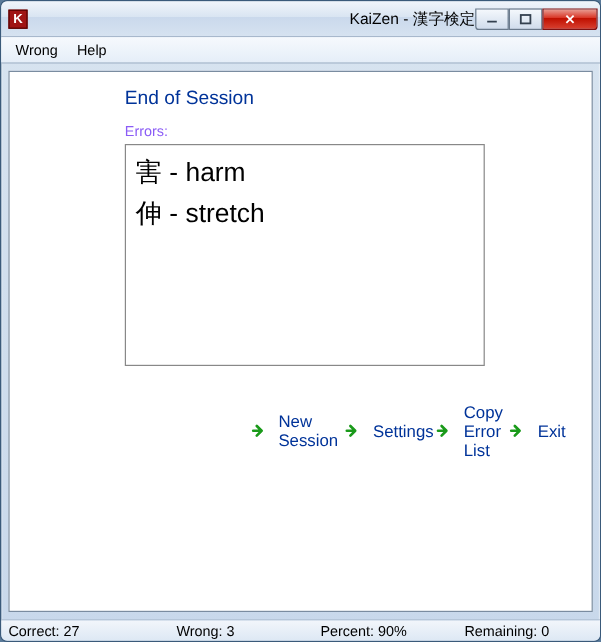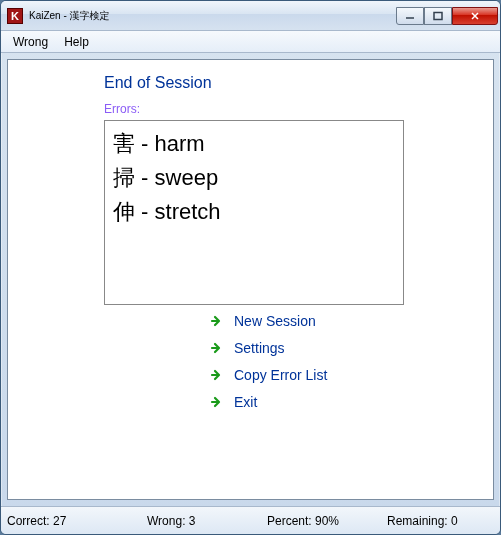--- a/index.html
+++ b/index.html
@@ -31,21 +31,21 @@
   }
   .app-icon {
     width: 16px; height: 16px;
     background: #a01515;
     border: 1px solid #500;
     display: flex; align-items: center; justify-content: center;
     color: #fff; font-size: 11px; font-weight: bold;
     margin-right: 6px;
     font-family: Arial, sans-serif;
   }
-  .title-text { font-size: 10px; color: #000; flex: 1; }
+  .title-text { font-size: 13px; color: #000; flex: 1; text-align: right; }
   .win-controls { display: flex; gap: 0; }
   .win-btn {
     width: 28px; height: 18px;
     border: 1px solid #6a7a8c;
     background: linear-gradient(to bottom, #f4f8fc, #d0dcec);
     display: flex; align-items: center; justify-content: center;
     font-size: 10px;
     border-radius: 0;
   }
   .win-btn.min { border-radius: 0 0 0 3px; }
@@ -92,41 +92,41 @@
     margin-left: 76px;
     width: 300px;
     height: 185px;
     border: 1px solid #888;
     padding: 6px 8px;
     font-size: 22px;
     line-height: 1.55;
     font-family: "Segoe UI", "Meiryo", sans-serif;
   }
   .actions {
-    margin-top: 8px;
+    margin-top: 30px;
     margin-left: 180px;
     display: flex;
-    flex-direction: column;
-    gap: 11px;
+    flex-direction: row;
+    gap: 1px;
   }
   .action {
     display: flex;
     align-items: center;
     gap: 10px;
     color: #003399;
     font-size: 14px;
     cursor: pointer;
   }
   .arrow-icon {
     width: 16px; height: 16px;
     display: flex; align-items: center; justify-content: center;
   }
   .arrow-icon svg { width: 14px; height: 14px; }
   .statusbar {
-    height: 28px;
+    height: 18px;
     background: linear-gradient(to bottom, #f2f6fb, #dde8f4);
     border-top: 1px solid #a8b8cc;
     display: flex;
     align-items: center;
     font-size: 12px;
     padding: 0 6px;
     border-radius: 0 0 5px 5px;
   }
   .status-cell { flex: 0 0 auto; }
   .sc-correct { width: 140px; }
@@ -165,21 +165,20 @@
   <div class="menubar">
     <div class="menu-item">Wrong</div>
     <div class="menu-item">Help</div>
   </div>
 
   <div class="client">
     <div class="heading">End of Session</div>
     <div class="errors-label">Errors:</div>
     <div class="errors-box">
       <div>害 - harm</div>
-      <div>掃 - sweep</div>
       <div>伸 - stretch</div>
     </div>
 
     <div class="actions">
       <div class="action">
         <span class="arrow-icon">
           <svg viewBox="0 0 14 14">
               <path d="M3 7 L9 7 M6 3 L10 7 L6 11" stroke="#1a9a1a" stroke-width="2.2" fill="none" stroke-linecap="round" stroke-linejoin="round"></path>
             </svg>
         </span>

